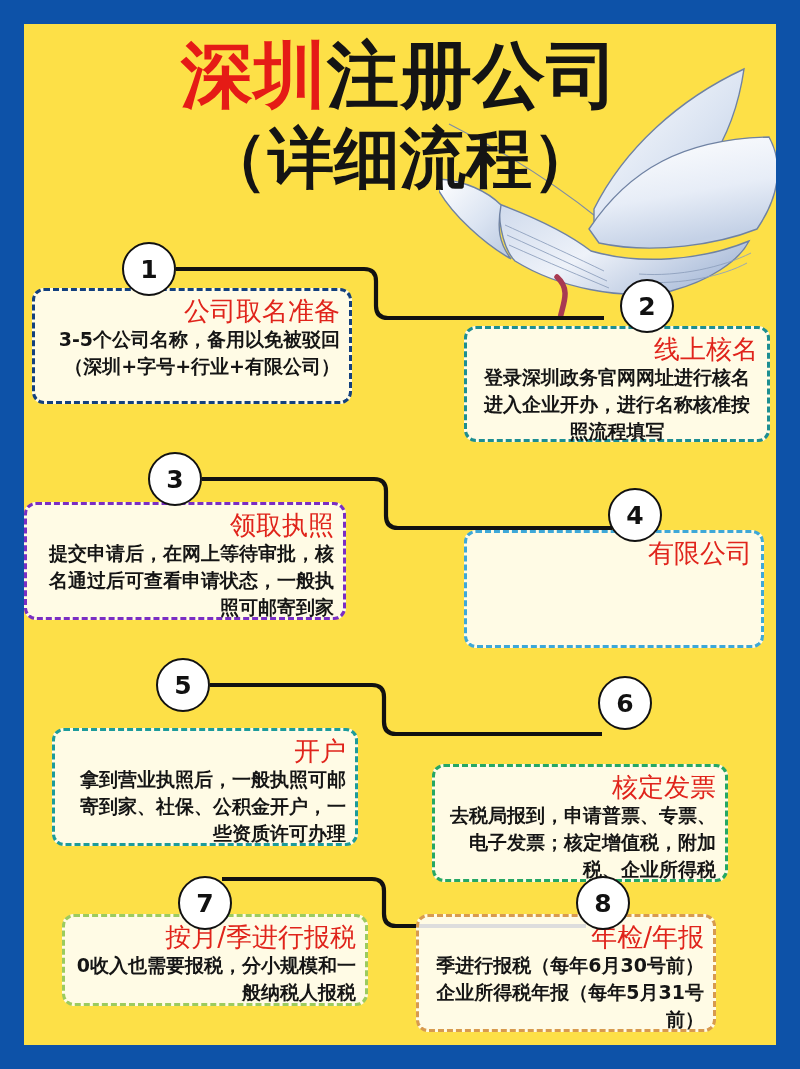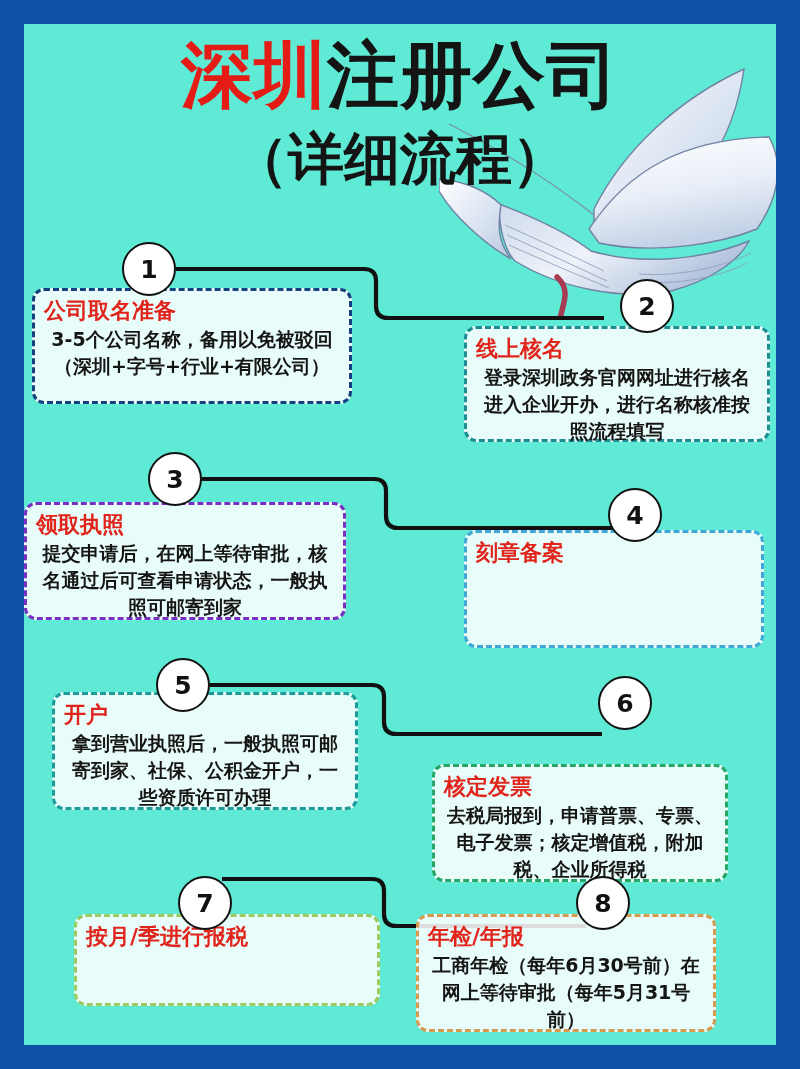--- a/index.html
+++ b/index.html
@@ -13,42 +13,42 @@
     position:relative;
     width:800px;height:1069px;
     background:#0d52a8;
     box-sizing:border-box;
   }
   
   #page{
     position:absolute;
     left:24px;top:24px;
     width:752px;height:1021px;
-    background:#5eead4;
+    background:#fde047;
     box-sizing:border-box;
     overflow:hidden;
   }
   
   .title-wrap{
     position:absolute;left:0;top:10px;width:752px;
     text-align:center;
     z-index:6;
     pointer-events:none;
   }
   .title-line{
     font-size:72px;
     line-height:82px;
     font-weight:bold;
     letter-spacing:1px;
     white-space:nowrap;
   }
   .t-red{color:#e51b16;}
   .t-black{color:#141414;}
   .title-line2{
-    font-size:56px;line-height:82px;font-weight:bold;color:#141414;
+    font-size:66px;line-height:82px;font-weight:bold;color:#141414;
     margin-top:2px;white-space:nowrap;
   }
   
   .book{
     position:absolute;
     left:415px;top:5px;
     width:350px;height:290px;
     z-index:2;
     pointer-events:none;
   }
@@ -74,35 +74,35 @@
     position:absolute;
     box-sizing:border-box;
     border:3px dashed #0d52a8;
     border-radius:12px;
     background:rgba(255,255,255,0.86);
     padding:6px 9px 8px 9px;
     z-index:4;
   }
   .box .b-title{
     display:block;
-    text-align:left;
+    text-align:right;
     color:#e0241b;
-    font-weight:bold;
-    font-size:22px;
+    font-weight:normal;
+    font-size:26px;
     line-height:28px;
     margin-bottom:1px;
     white-space:nowrap;
   }
   .box .b-body{
     display:block;
     color:#151515;
     font-weight:bold;
     font-size:19px;
     line-height:27px;
-    text-align:center;
+    text-align:right;
     letter-spacing:0px;
   }
   .box.center .b-body{text-align:center;}
 </style>
 </head>
 <body>
 
 <div id="poster">
   <div id="page">
 
@@ -198,36 +198,37 @@
       <span class="b-title">领取执照</span>
       <span class="b-body">提交申请后，在网上等待审批，核名通过后可查看申请状态，一般执照可邮寄到家</span>
     </div>
 
     <div class="box center" style="left:440px;top:302px;width:306px;height:116px;border-color:#1d8e92;">
       <span class="b-title">线上核名</span>
       <span class="b-body">登录深圳政务官网网址进行核名进入企业开办，进行名称核准按照流程填写</span>
     </div>
 
     <div class="box" style="left:440px;top:506px;width:300px;height:118px;border-color:#3ea8d8;">
-      <span class="b-title">刻章备案</span>
-    </div>
-
-    <div class="box" style="left:28px;top:668px;width:306px;height:118px;border-color:#1d9b9b;">
+      <span class="b-title">有限公司</span>
+    </div>
+
+    <div class="box" style="left:28px;top:704px;width:306px;height:118px;border-color:#1d9b9b;">
       <span class="b-title">开户</span>
       <span class="b-body">拿到营业执照后，一般执照可邮寄到家、社保、公积金开户，一些资质许可办理</span>
     </div>
 
     <div class="box" style="left:408px;top:740px;width:296px;height:118px;border-color:#26a765;">
       <span class="b-title">核定发票</span>
       <span class="b-body">去税局报到，申请普票、专票、电子发票；核定增值税，附加税、企业所得税</span>
     </div>
 
-    <div class="box" style="left:50px;top:890px;width:306px;height:92px;border-color:#9ccb5f;">
+    <div class="box" style="left:38px;top:890px;width:306px;height:92px;border-color:#9ccb5f;">
       <span class="b-title">按月/季进行报税</span>
+      <span class="b-body">0收入也需要报税，分小规模和一般纳税人报税</span>
     </div>
 
     <div class="box" style="left:392px;top:890px;width:300px;height:118px;border-color:#d89a4e;">
       <span class="b-title">年检/年报</span>
-      <span class="b-body">工商年检（每年6月30号前）在网上等待审批（每年5月31号前）</span>
+      <span class="b-body">季进行报税（每年6月30号前）企业所得税年报（每年5月31号前）</span>
     </div>
 
   </div>
 </div>
 
 </body></html>

